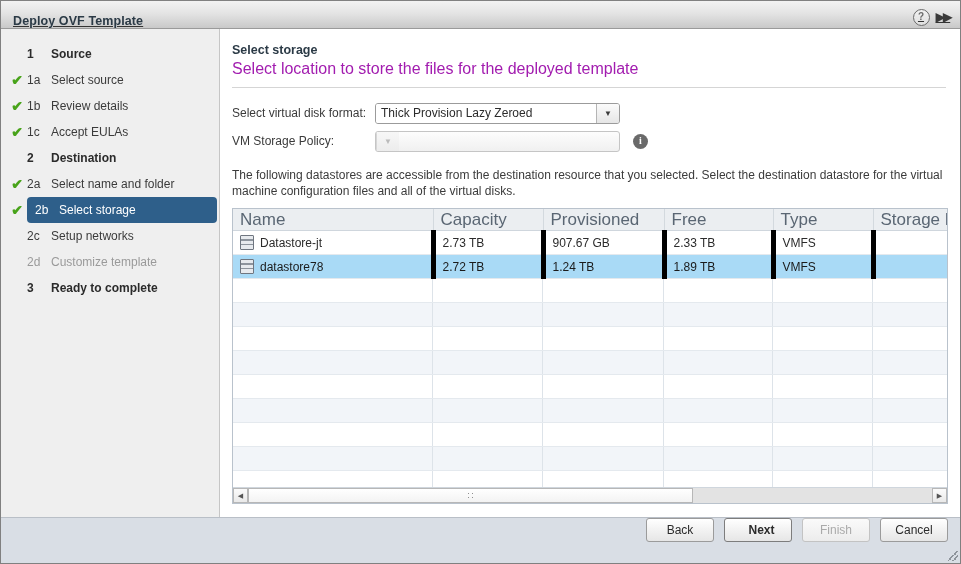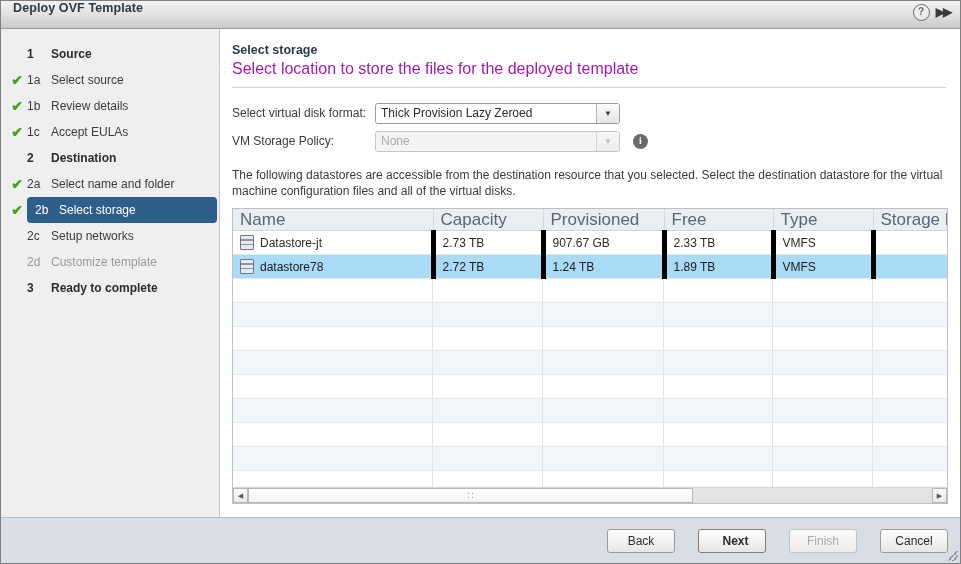--- a/index.html
+++ b/index.html
@@ -27,23 +27,24 @@
     flex-direction: column;
   }
 
   
   #titlebar {
     height: 28px;
     flex: 0 0 28px;
     background: linear-gradient(to bottom, #f2f2f2 0%, #e4e4e4 45%, #c9c9c9 100%);
     border-bottom: 1px solid #9a9a9a;
     display: flex;
-    align-items: flex-start;
+    align-items: flex-end;
     padding: 0 6px 0 12px;
     box-sizing: border-box;
+    text-decoration: underline;
   }
   #title-text {
     font-size: 12.5px;
     font-weight: bold;
     color: #2b3a46;
     letter-spacing: .1px;
     flex: 1 1 auto;
   }
   .title-btn {
     width: 22px; height: 22px;
@@ -341,26 +342,25 @@
     background-repeat: no-repeat;
   }
 
   
   #footer {
     flex: 0 0 46px;
     height: 46px;
     background: #d9dee5;
     border-top: 1px solid #b9bfc7;
     display: flex;
-    align-items: center;
+    align-items: flex-start;
     justify-content: flex-end;
     padding-right: 12px;
     box-sizing: border-box;
     position: relative;
-    gap: 13px;
   }
   .btn {
     min-width: 68px;
     height: 24px;
     margin-left: 10px;
     padding: 0 14px;
     box-sizing: border-box;
     border: 1px solid #9b9b9b;
     border-radius: 3px;
     background: linear-gradient(to bottom,#ffffff 0%,#f2f2f2 50%,#e6e6e6 100%);
@@ -485,21 +485,20 @@
         <div class="form-label">Select virtual disk format:</div>
         <div class="combo">
           <div class="cv">Thick Provision Lazy Zeroed</div>
           <div class="carrow">▼</div>
         </div>
       </div>
 
       <div class="form-row">
         <div class="form-label">VM Storage Policy:</div>
         <div class="combo disabled">
-          <div class="cv">None</div>
           <div class="carrow">▼</div>
         </div>
         <div class="info-i">i</div>
       </div>
 
       <div id="desc">The following datastores are accessible from the destination resource that you selected. Select the destination datastore for the virtual machine configuration files and all of the virtual disks.</div>
 
       <div id="table-wrap">
         <table class="grid">
           <colgroup>

